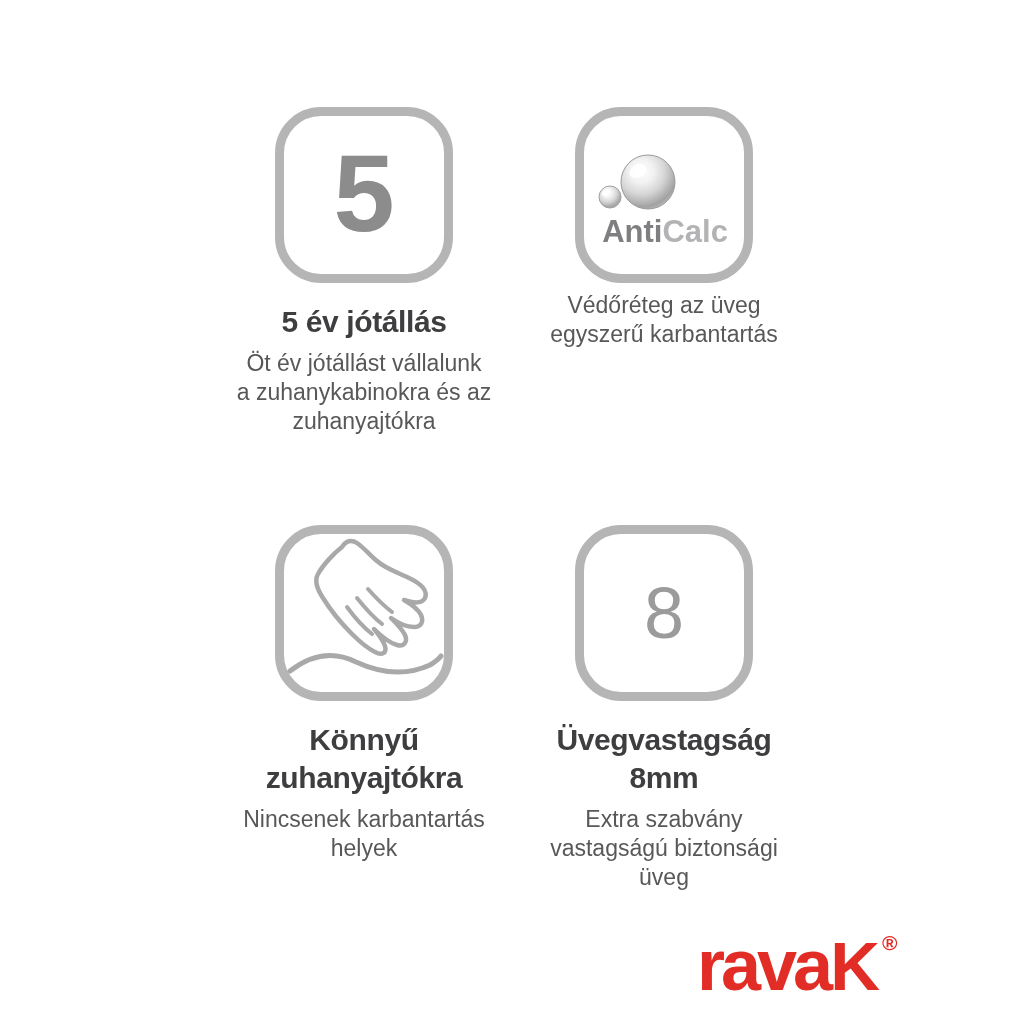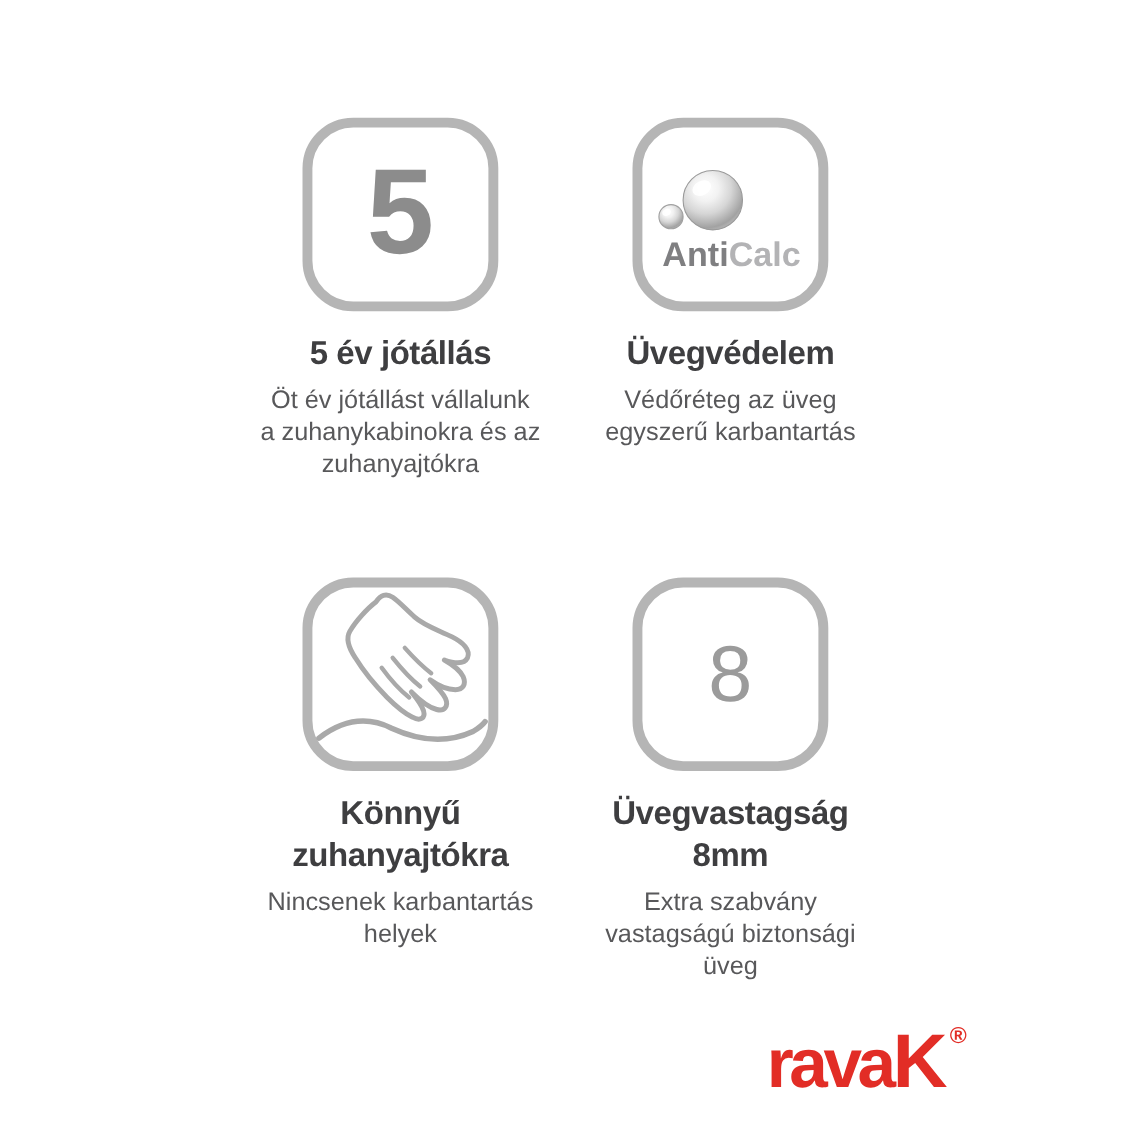--- a/index.html
+++ b/index.html
@@ -76,21 +76,21 @@
   .logo {
     position: absolute;
     left: 697px;
     top: 930px;
     color: #e22d26;
     font-weight: bold;
     line-height: 70px;
     white-space: nowrap;
   }
   .logo-main {
-    font-size: 63px;
+    font-size: 72px;
     letter-spacing: -4px;
   }
   .logo-k {
     font-size: 69px;
     text-transform: uppercase;
     letter-spacing: 0;
     margin-left: 1px;
   }
   .logo-reg {
     font-size: 21px;
@@ -130,21 +130,20 @@
               <stop offset="100%" stop-color="#c4c4c4"></stop>
             </radialGradient>
           </defs>
           <circle cx="26" cy="81" r="11" fill="url(#bubbleGrad)" stroke="#a0a0a0" stroke-width="1"></circle>
           <circle cx="64" cy="66" r="27" fill="url(#bubbleGrad)" stroke="#9a9a9a" stroke-width="1"></circle>
           <ellipse cx="54" cy="55" rx="9" ry="6.5" fill="#ffffff" opacity="0.9" transform="rotate(-28 54 55)"></ellipse>
           <ellipse cx="22" cy="77" rx="4" ry="3" fill="#ffffff" opacity="0.9" transform="rotate(-28 22 77)"></ellipse>
           <text x="81" y="126" text-anchor="middle"><tspan fill="#7f7f81">Anti</tspan><tspan fill="#b3b3b5">Calc</tspan></text>
         </svg>
       </div>
-      <h2 class="tile-title">Üvegvédelem</h2>
       <p class="tile-desc">Védőréteg az üveg
 egyszerű karbantartás</p>
     </article>
 
     <article class="tile">
       <div class="icon-box">
         <svg width="160" height="158" viewBox="0 0 160 158">
           <path d="M 6 137 C 28 120, 50 117, 72 128 C 96 139, 122 142, 146 131 C 151 128, 154 126, 157 122" fill="none" stroke="#a9a9a9" stroke-width="5" stroke-linecap="round"></path>
           <path d="M 58 13
                    C 50 19 39 31 34 40

